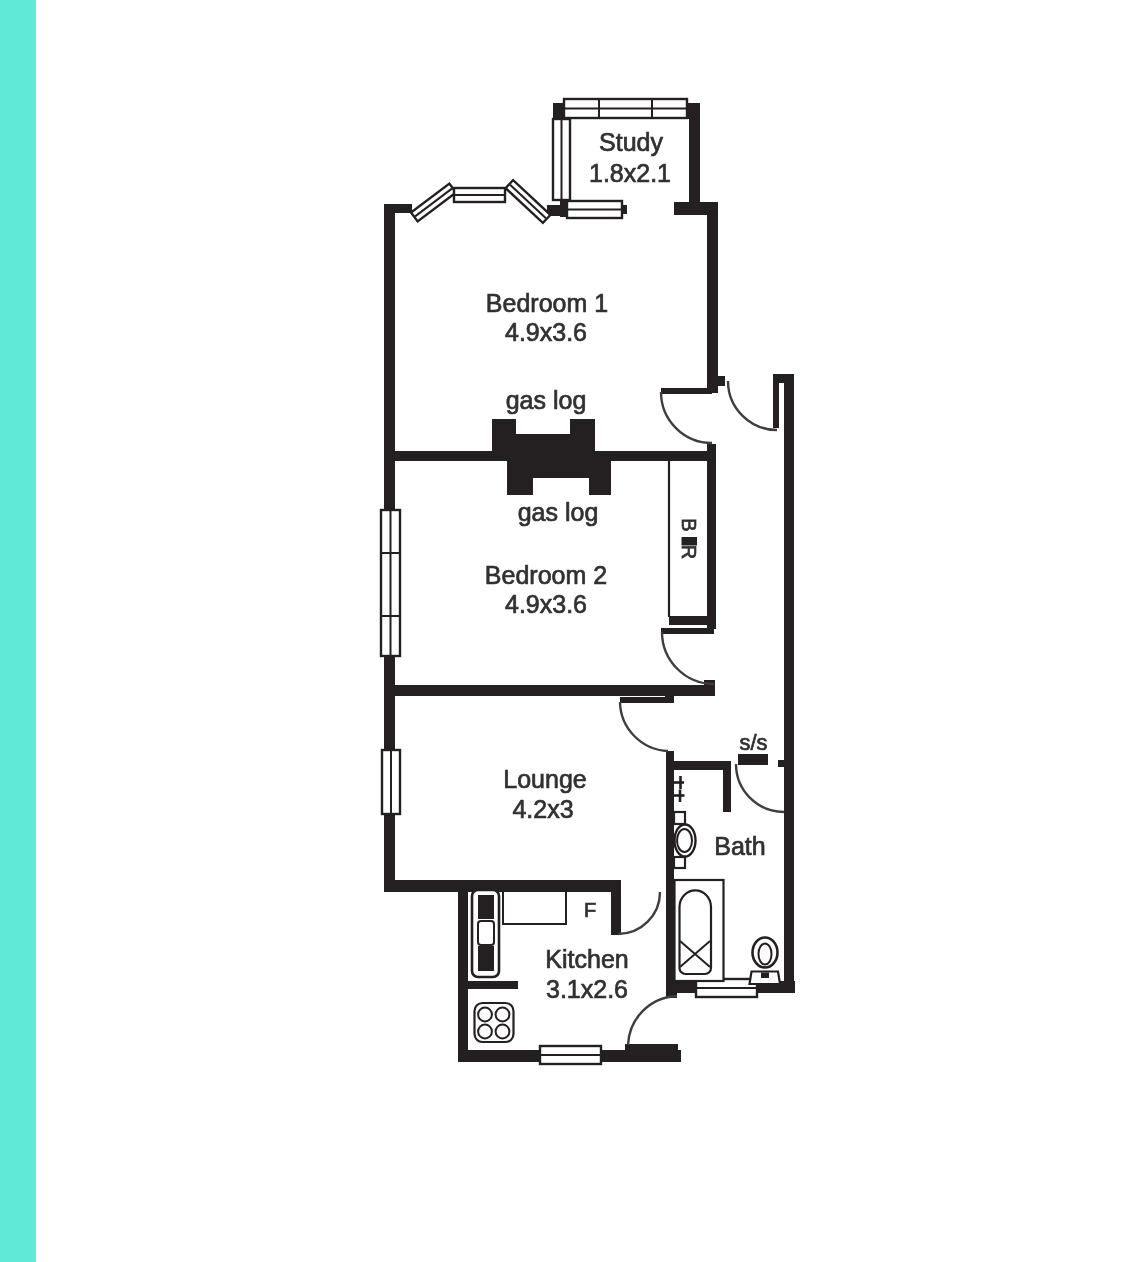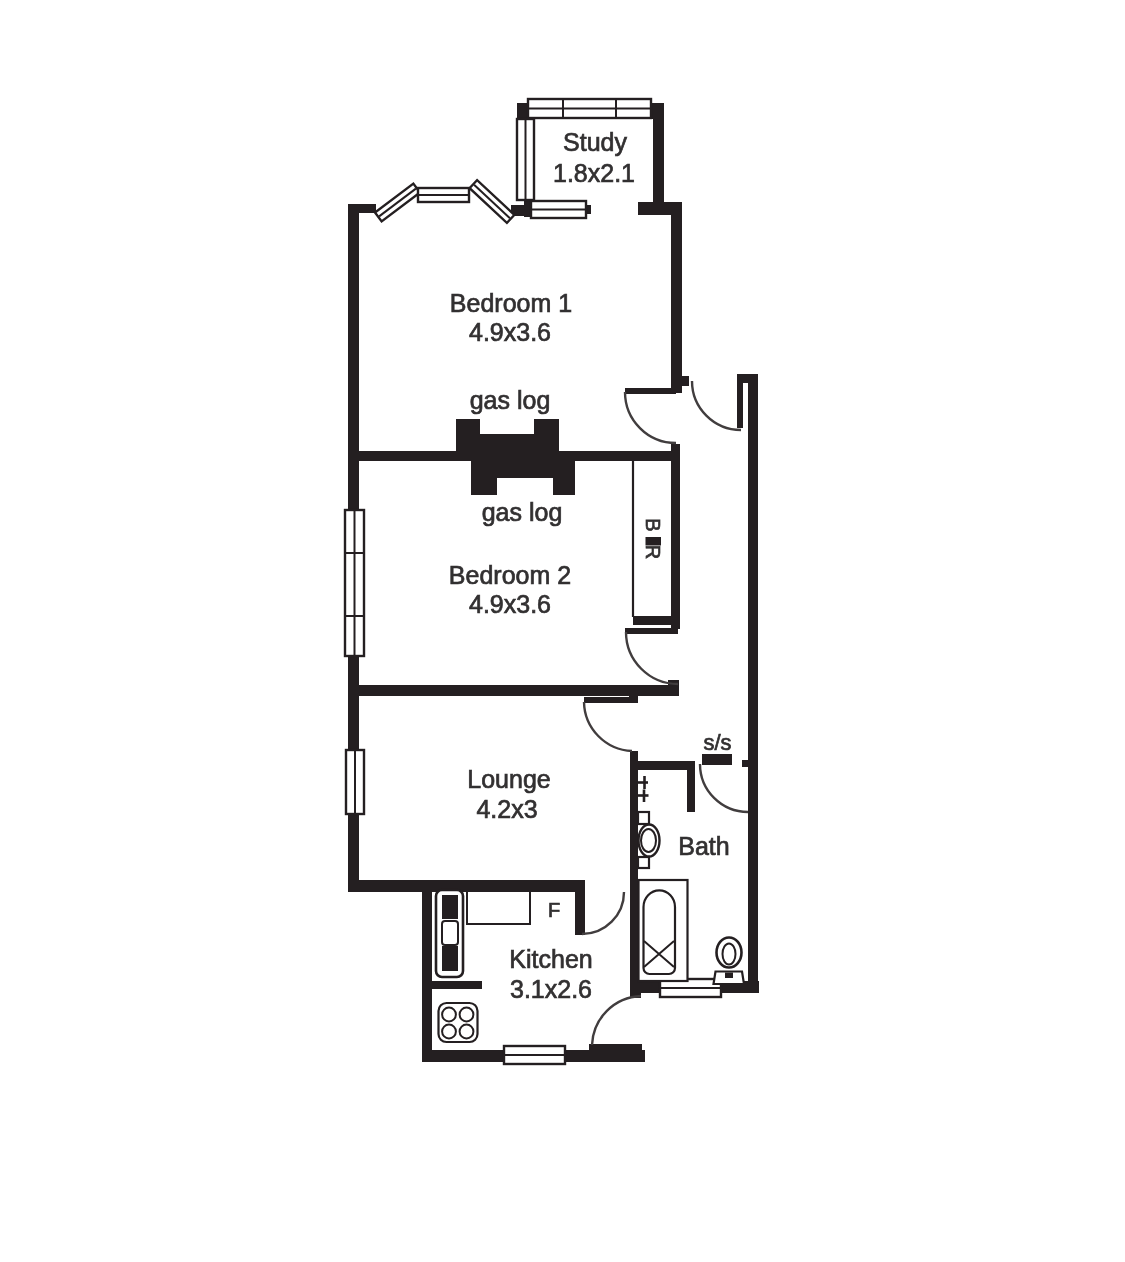--- a/index.html
+++ b/index.html
@@ -1,16 +1,16 @@
 <!DOCTYPE html>
 <html><head>
 <meta charset="utf-8">
 <style>
   html,body{margin:0;padding:0;background:#ffffff;}
-  .wrap{width:940px;height:1262px;position:relative;background:#e5e5e5;}
+  .wrap{width:940px;height:1262px;position:relative;background:#5eead4;padding-left:36px;}
   svg{display:block;filter:blur(0.4px);}
   text{font-family:"Liberation Sans",sans-serif;fill:#323031;}
 </style>
 </head>
 <body>
 <div class="wrap">
 <svg width="1125" height="1262" viewBox="0 0 1125 1262">
 <rect x="0" y="0" width="1125" height="1262" fill="#ffffff"></rect>
 <g fill="#241f21">
 

